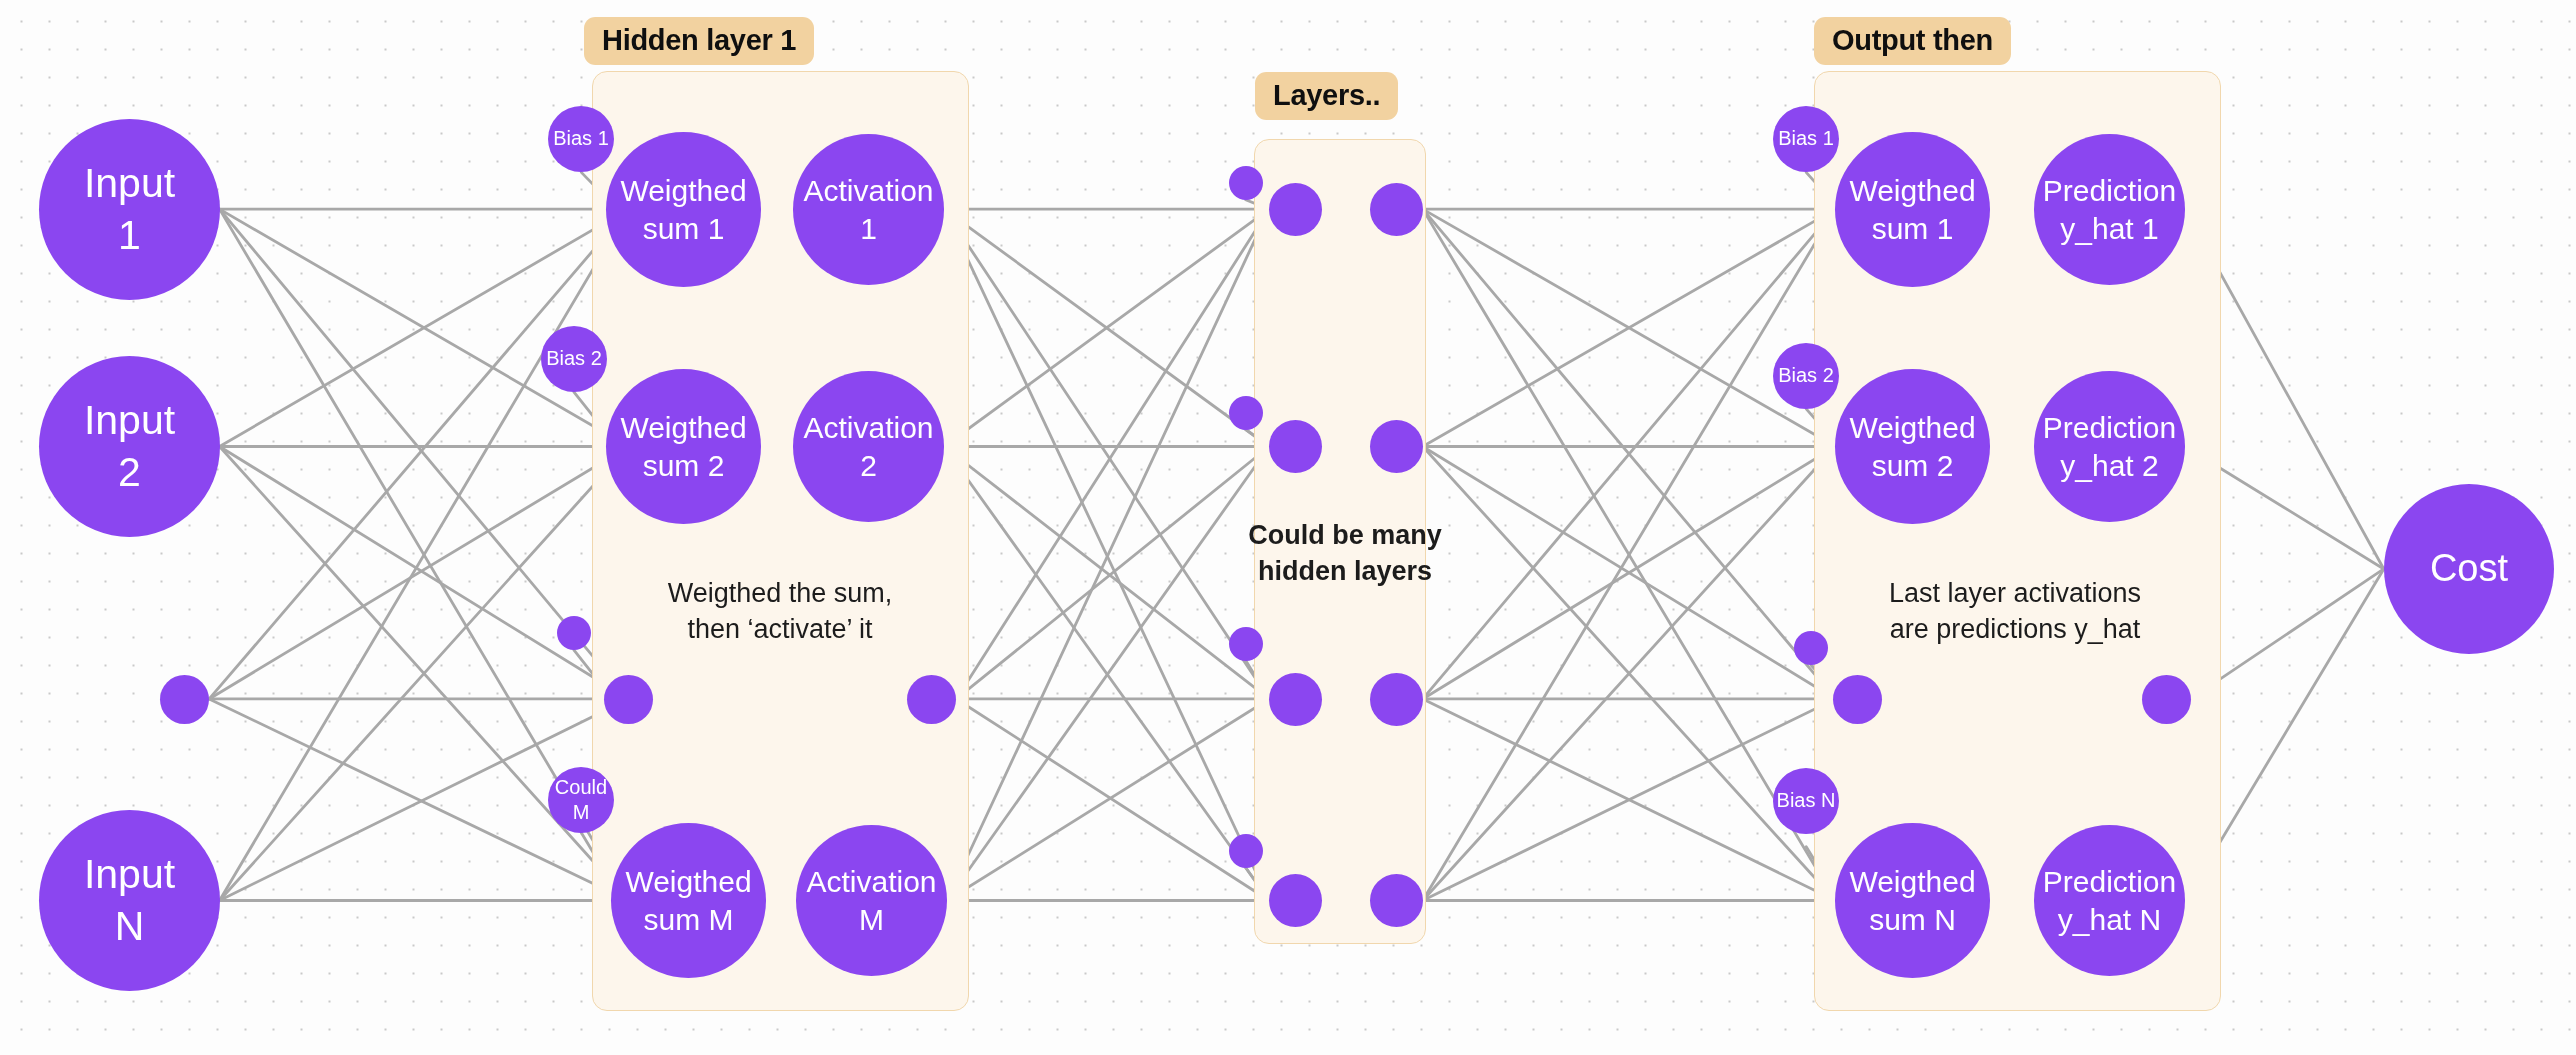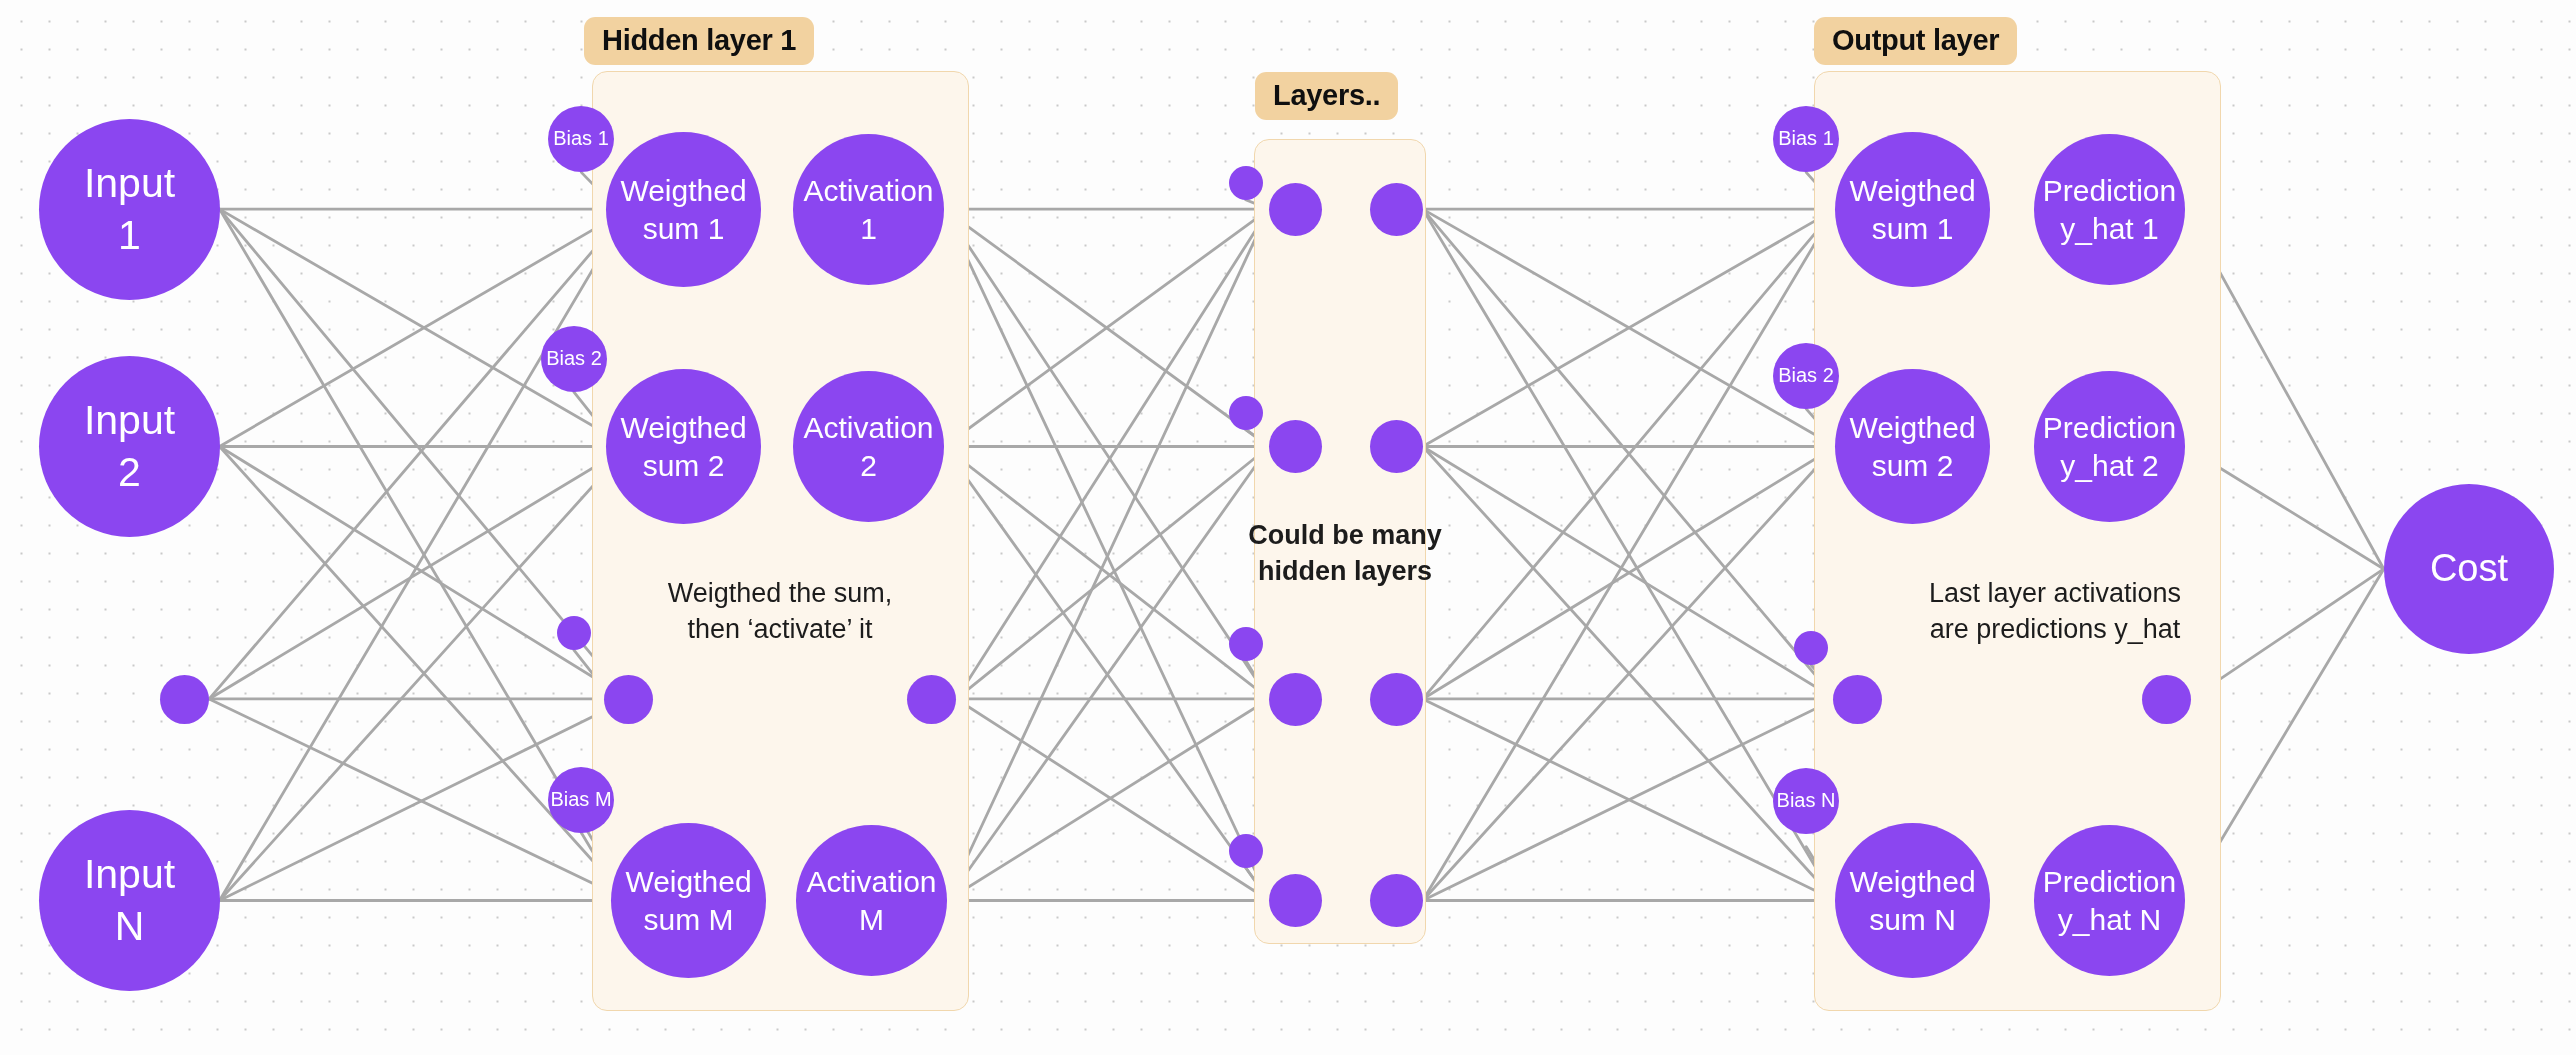--- a/index.html
+++ b/index.html
@@ -150,42 +150,42 @@
   </svg>
 
   <div id="panels-host">
       <div class="panel" style="left: 592px; top: 71px; width: 375px; height: 938px;"></div>
       <div class="panel" style="left: 1254px; top: 139px; width: 170px; height: 803px;"></div>
       <div class="panel" style="left: 1814px; top: 71px; width: 405px; height: 938px;"></div>
     </div>
   <div id="badges-host">
       <div class="badge" style="left: 584px; top: 17px;">Hidden layer 1</div>
       <div class="badge" style="left: 1255px; top: 72px;">Layers..</div>
-      <div class="badge" style="left: 1814px; top: 17px;">Output layer</div>
+      <div class="badge" style="left: 1814px; top: 17px;">Output then</div>
     </div>
   <div id="notes-host">
       <div class="note" style="left: 535px; top: 576px; width: 490px;">Weigthed the sum,
 then ‘activate’ it</div>
       <div class="note" style="left: 1100px; top: 518px; width: 490px; font-weight: bold;">Could be many
 hidden layers</div>
-      <div class="note" style="left: 1810px; top: 576px; width: 490px;">Last layer activations
+      <div class="note" style="left: 1770px; top: 576px; width: 490px;">Last layer activations
 are predictions y_hat</div>
     </div>
   <div id="nodes-host">
       <div class="node n-input" style="left: 39px; top: 119px; width: 181px; height: 181px; background: rgb(139, 70, 240);"><span>Input
 1</span></div>
       <div class="node n-input" style="left: 39px; top: 356px; width: 181px; height: 181px; background: rgb(139, 70, 240);"><span>Input
 2</span></div>
       <div class="node n-dot" style="left: 160px; top: 675px; width: 49px; height: 49px; background: rgb(139, 70, 240);"></div>
       <div class="node n-input" style="left: 39px; top: 810px; width: 181px; height: 181px; background: rgb(139, 70, 240);"><span>Input
 N</span></div>
       <div class="node n-bias" style="left: 548px; top: 106px; width: 66px; height: 66px; background: rgb(139, 70, 240);"><span>Bias 1</span></div>
       <div class="node n-bias" style="left: 541px; top: 326px; width: 66px; height: 66px; background: rgb(139, 70, 240);"><span>Bias 2</span></div>
       <div class="node n-dot" style="left: 557px; top: 616px; width: 34px; height: 34px; background: rgb(139, 70, 240);"></div>
-      <div class="node n-bias" style="left: 548px; top: 767px; width: 66px; height: 66px; background: rgb(139, 70, 240);"><span>Bias M</span></div>
+      <div class="node n-bias" style="left: 548px; top: 767px; width: 66px; height: 66px; background: rgb(139, 70, 240);"><span>Could M</span></div>
       <div class="node n-big" style="left: 606px; top: 132px; width: 155px; height: 155px; background: rgb(139, 70, 240);"><span>Weigthed
 sum 1</span></div>
       <div class="node n-big" style="left: 606px; top: 369px; width: 155px; height: 155px; background: rgb(139, 70, 240);"><span>Weigthed
 sum 2</span></div>
       <div class="node n-dot" style="left: 604px; top: 675px; width: 49px; height: 49px; background: rgb(139, 70, 240);"></div>
       <div class="node n-big" style="left: 611px; top: 823px; width: 155px; height: 155px; background: rgb(139, 70, 240);"><span>Weigthed
 sum M</span></div>
       <div class="node n-big" style="left: 793px; top: 134px; width: 151px; height: 151px; background: rgb(139, 70, 240);"><span>Activation
 1</span></div>
       <div class="node n-big" style="left: 793px; top: 371px; width: 151px; height: 151px; background: rgb(139, 70, 240);"><span>Activation

